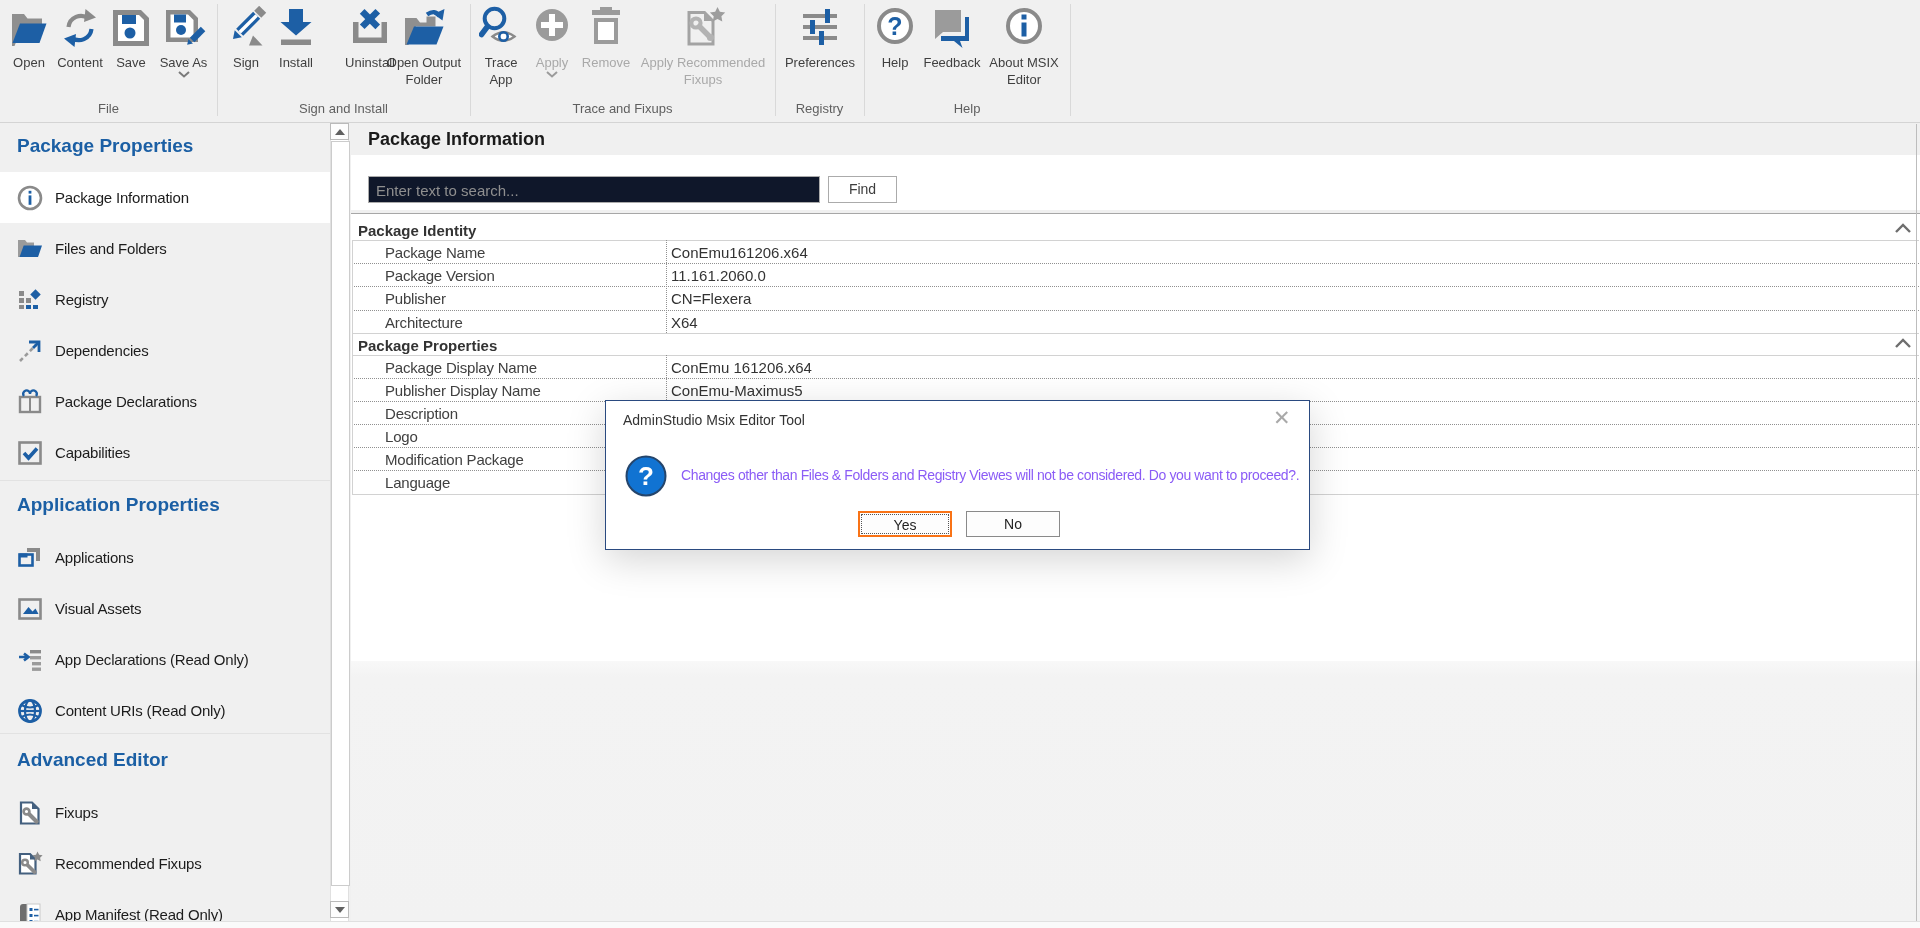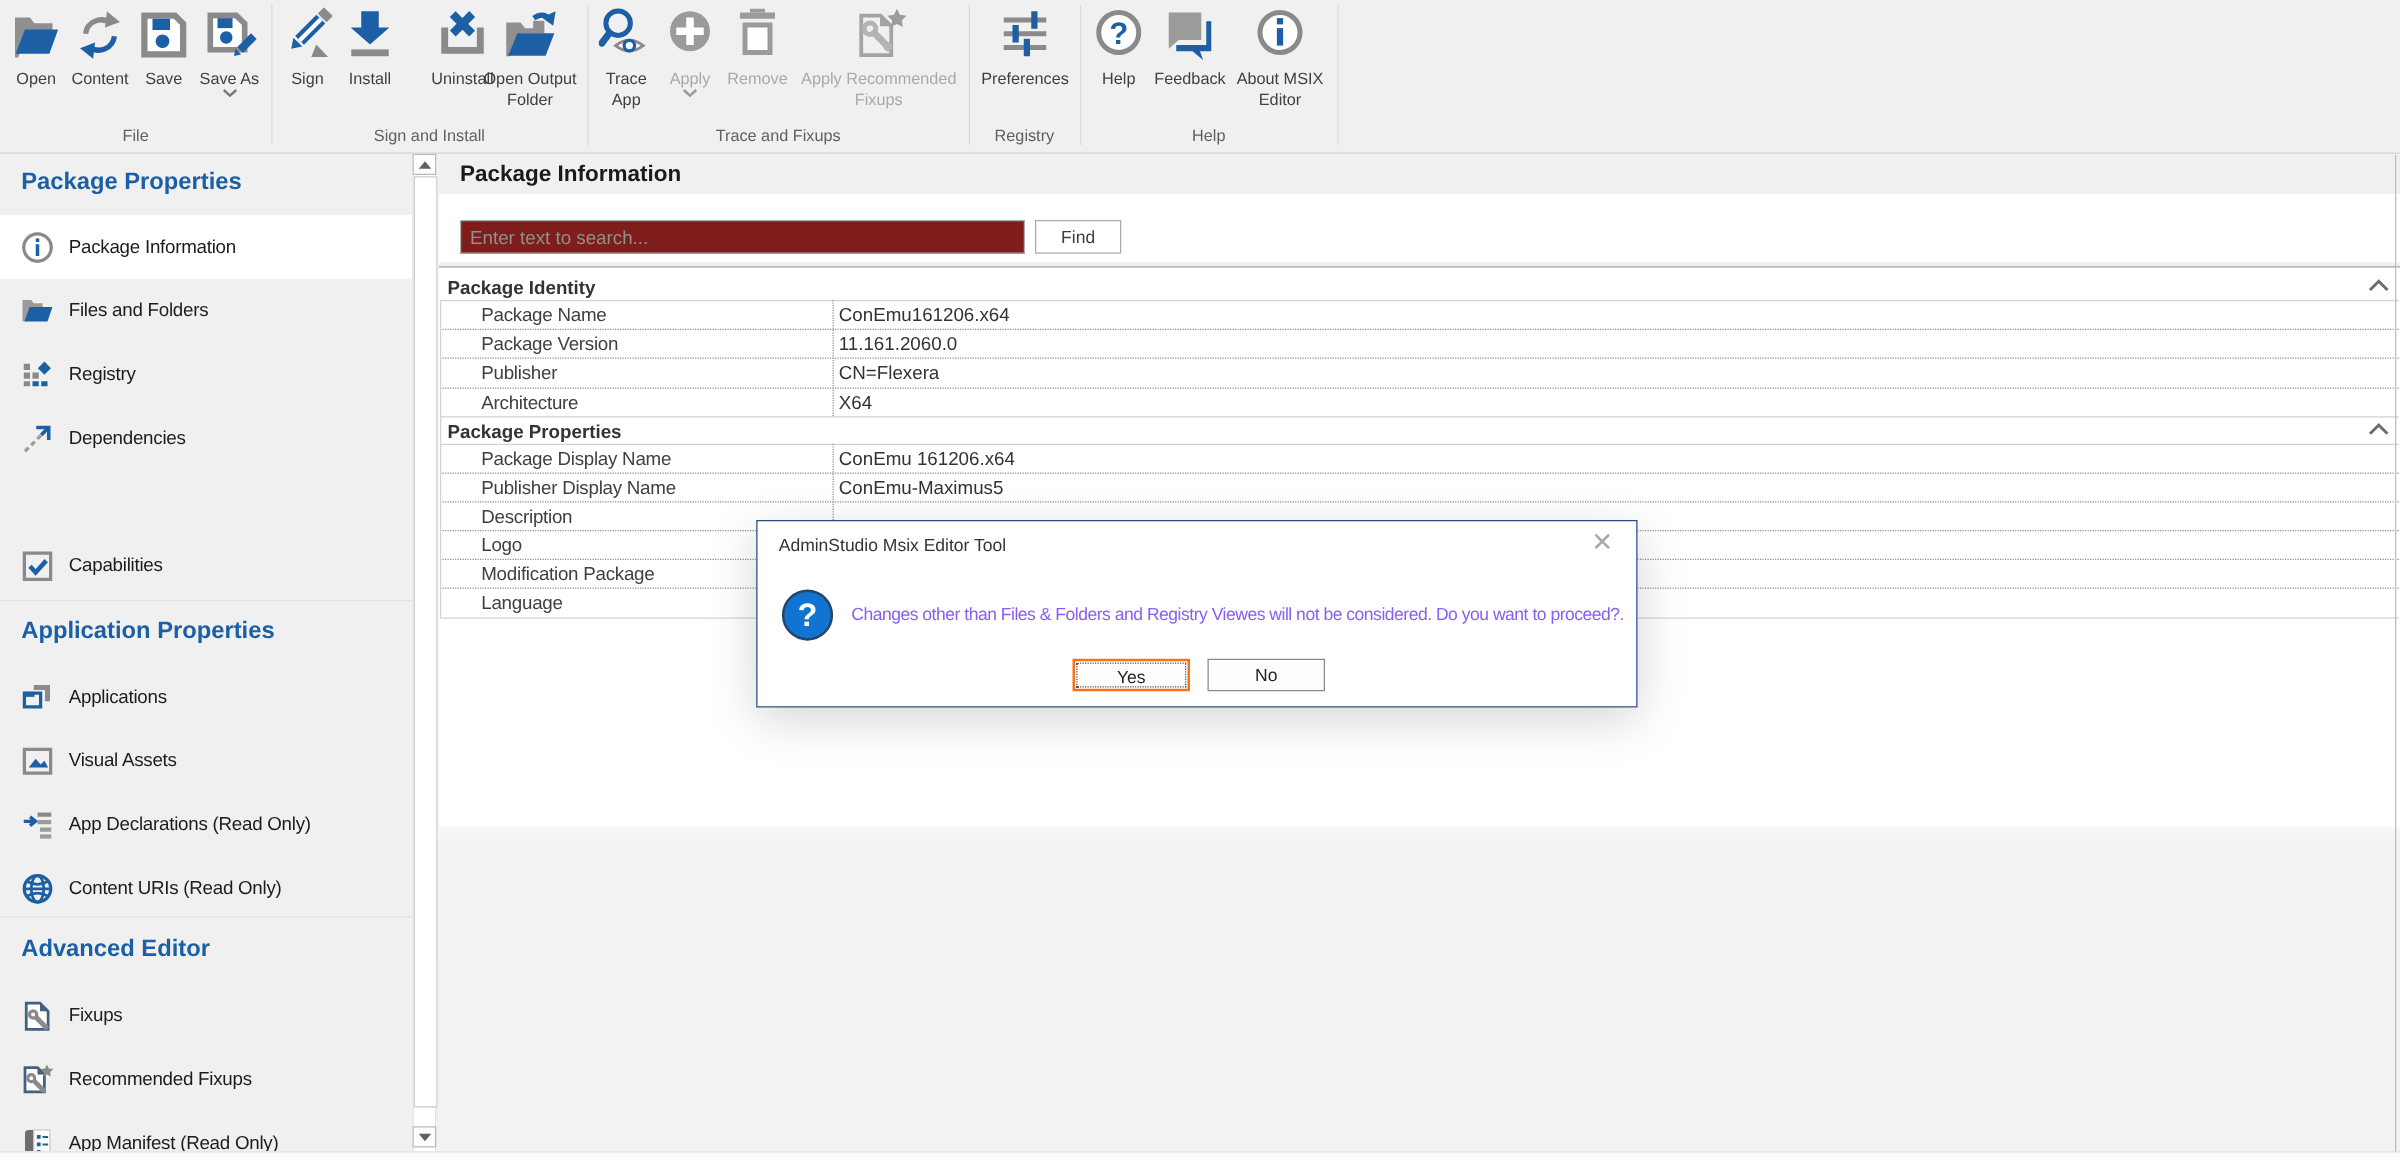--- a/index.html
+++ b/index.html
@@ -28,40 +28,40 @@
   
   #vscroll { position:absolute; left:330px; top:124px; width:19px; height:797px; background:#ffffff; border-left:1px solid #e0e0e0; border-right:1px solid #e0e0e0; }
   .sbtn { position:absolute; left:0px; width:19px; height:17px; background:#fdfdfd; border:1px solid #bababa; }
   .sarrow { width:0; height:0; position:absolute; left:4px; }
   #sthumb { position:absolute; left:0px; top:17px; width:19px; height:745px; background:#ffffff; border:1px solid #cccccc; }
 
   
   #content { position:absolute; left:351px; top:124px; width:1569px; height:797px; background:#ffffff; }
   #chead { position:absolute; left:0; top:0; width:1569px; height:31px; background:#f0f0f0; }
   #chead span { position:absolute; left:17px; top:5px; font-size:18px; font-weight:bold; color:#1a1a1a; }
-  #searchbox { position:absolute; left:17px; top:52px; width:452px; height:27px; border:1px solid #ababab; background:#7f1d1d; }
+  #searchbox { position:absolute; left:17px; top:52px; width:452px; height:27px; border:1px solid #ababab; background:#0f172a; }
   #searchbox span { position:absolute; left:7px; top:5px; font-size:15px; color:#8f8f8f; }
   #findbtn { position:absolute; left:477px; top:52px; width:69px; height:27px; border:1px solid #ababab; background:#fff; text-align:center; line-height:25px; font-size:14px; color:#3d3d3d; }
   #greyband { position:absolute; left:0; top:86px; width:1569px; height:4px; background:#f0f0f0; border-bottom:1px solid #a7a7a7; }
   #lowergrey { position:absolute; left:0; top:537px; width:1569px; height:260px; background:linear-gradient(#f8f8f8, #f3f3f3 16px, #f2f2f2); }
 
   
   .secthead { position:absolute; left:7px; font-size:15px; font-weight:bold; color:#333; }
   .tline { position:absolute; left:1px; width:1567px; height:0; border-top:1px solid #d2d2d2; }
   .dline { position:absolute; left:1px; width:1567px; height:0; border-top:1px dotted #909090; }
   .rowlabel { position:absolute; left:34px; font-size:15px; color:#404040; letter-spacing:-0.2px; }
   .rowval { position:absolute; left:320px; font-size:15px; color:#333; }
   .vline { position:absolute; top:0; width:0; border-left:1px dotted #909090; }
   .chevup { position:absolute; }
 
   
   #bottombar { position:absolute; left:0; top:921px; width:1920px; height:7px; background:#fafafa; border-top:1px solid #e0e0e0; }
 
   
-  #dlg { position:absolute; left:605px; top:416px; width:705px; height:150px; background:#ffffff; border:1px solid #2a4a80; box-shadow:0 10px 36px rgba(0,0,0,0.17); }
+  #dlg { position:absolute; left:605px; top:400px; width:705px; height:150px; background:#ffffff; border:1px solid #2a4a80; box-shadow:0 10px 36px rgba(0,0,0,0.17); }
   #dlgtitle { position:absolute; left:17px; top:11px; font-size:14px; color:#333; }
   #dlgx { position:absolute; left:667px; top:5px; font-size:21px; color:#a9a9a9; }
   #dlgmsg { position:absolute; left:75px; top:66px; font-size:14px; color:#8b5cf6; white-space:nowrap; letter-spacing:-0.38px; }
   .dlgbtn { position:absolute; top:110px; width:94px; height:26px; text-align:center; line-height:24px; font-size:14px; color:#1f1f1f; background:#fdfdfd; }
   #btnyes { left:252px; border:2px solid #f97316;text-align:center; }
   #btnyes .inner { position:absolute; left:1px; top:1px; right:1px; bottom:1px; border:1px dotted #555; line-height:20px; }
   #btnno { left:360px; border:1px solid #8a8a8a; }
 </style>
 </head>
 <body>
@@ -287,20 +287,28 @@
 
   <div class="sitem" style="top:201px;">
     <svg width="26" height="26" viewBox="0 0 26 26">
         <path d="M3 23 L19 7" stroke="#9b9b9b" stroke-width="2.6" stroke-dasharray="4 3"></path>
         <path d="M12 4 h10 v10" fill="none" stroke="#1d5fa5" stroke-width="2.8"></path>
         <path d="M22 4 l-6 6" stroke="#1d5fa5" stroke-width="2.8"></path>
       </svg>
     <div class="stext">Dependencies</div>
   </div>
 
+  <div class="sitem" style="top:252px;">
+    <svg width="26" height="26" viewBox="0 0 26 26">
+        <rect x="3" y="8" width="20" height="15" fill="none" stroke="#8a8a8a" stroke-width="2.4"></rect>
+        <line x1="13" y1="8" x2="13" y2="23" stroke="#8a8a8a" stroke-width="2"></line>
+        <path d="M7 7 a3.4 3.4 0 1 1 6 -2 a3.4 3.4 0 1 1 6 2" fill="none" stroke="#1d5fa5" stroke-width="2.4"></path>
+      </svg>
+    <div class="stext">Package Declarations</div>
+  </div>
 
   <div class="sitem" style="top:303px;">
     <svg width="26" height="26" viewBox="0 0 26 26">
         <rect x="2.5" y="2.5" width="21" height="21" fill="none" stroke="#8a8a8a" stroke-width="2.6"></rect>
         <path d="M7 13 l4.5 5 L20 8.5" fill="none" stroke="#1d5fa5" stroke-width="3.6"></path>
       </svg>
     <div class="stext">Capabilities</div>
   </div>
 
   <div class="ssep" style="top:356px;"></div>

